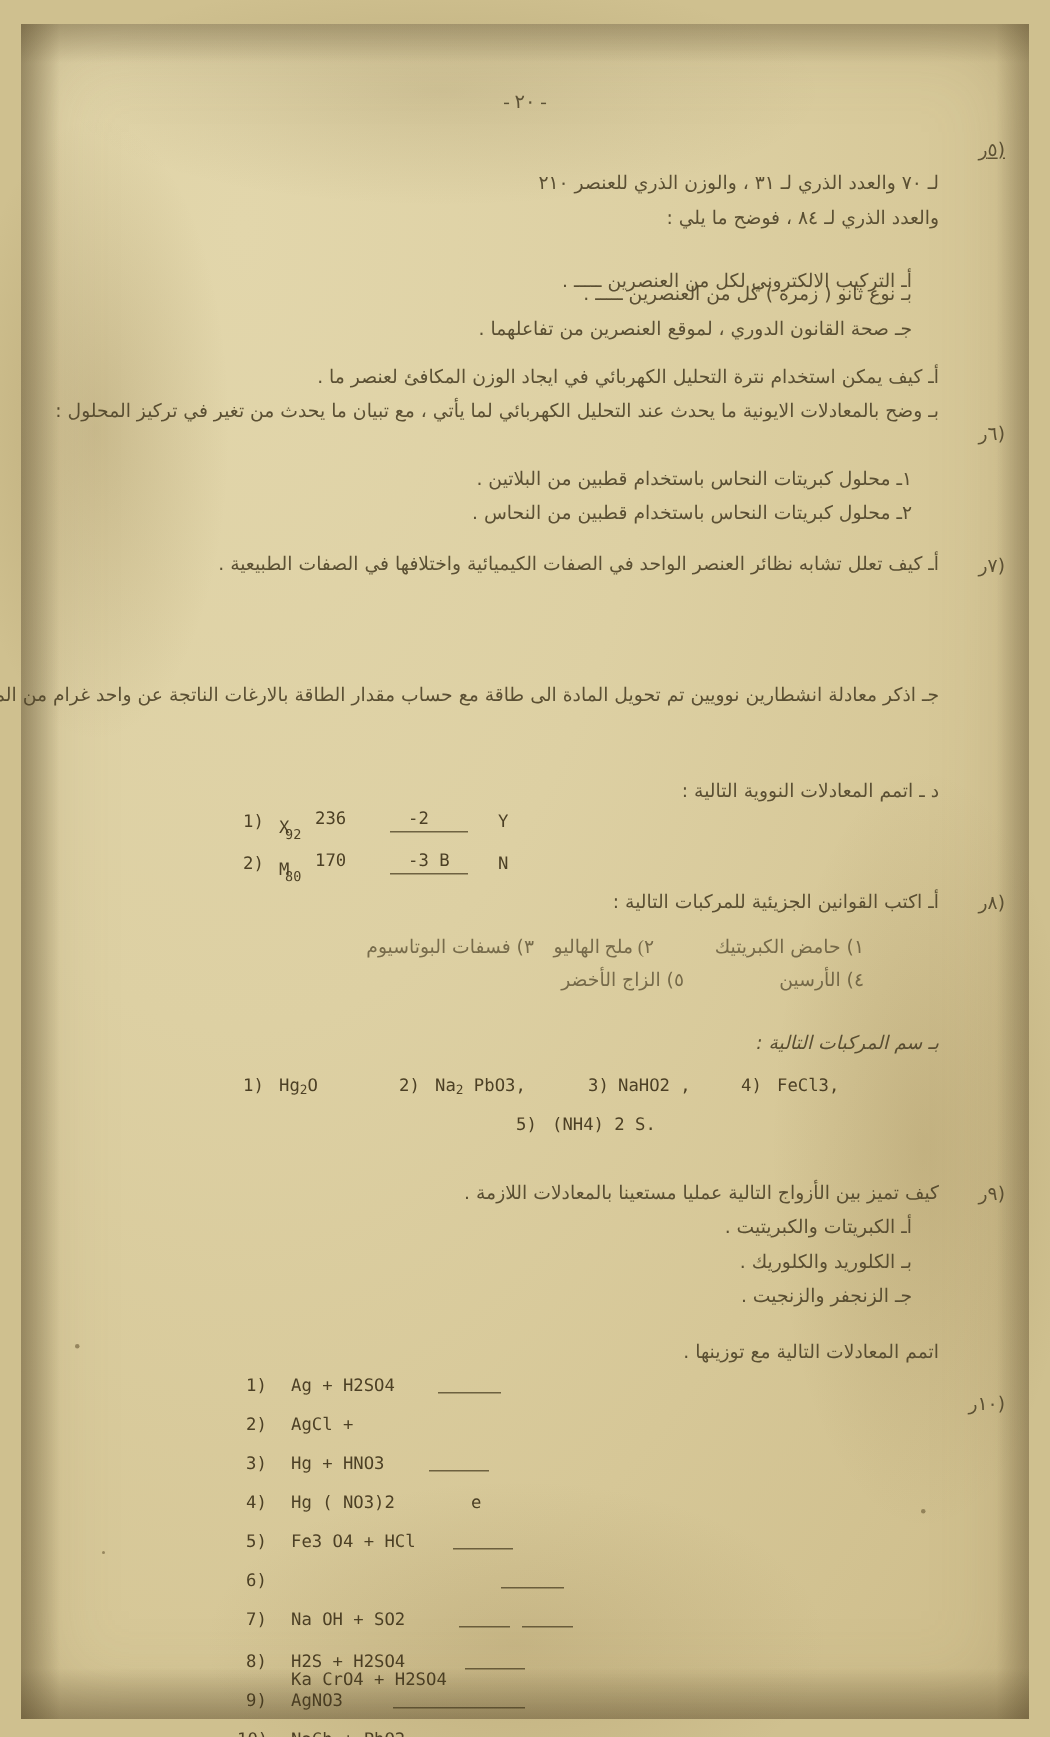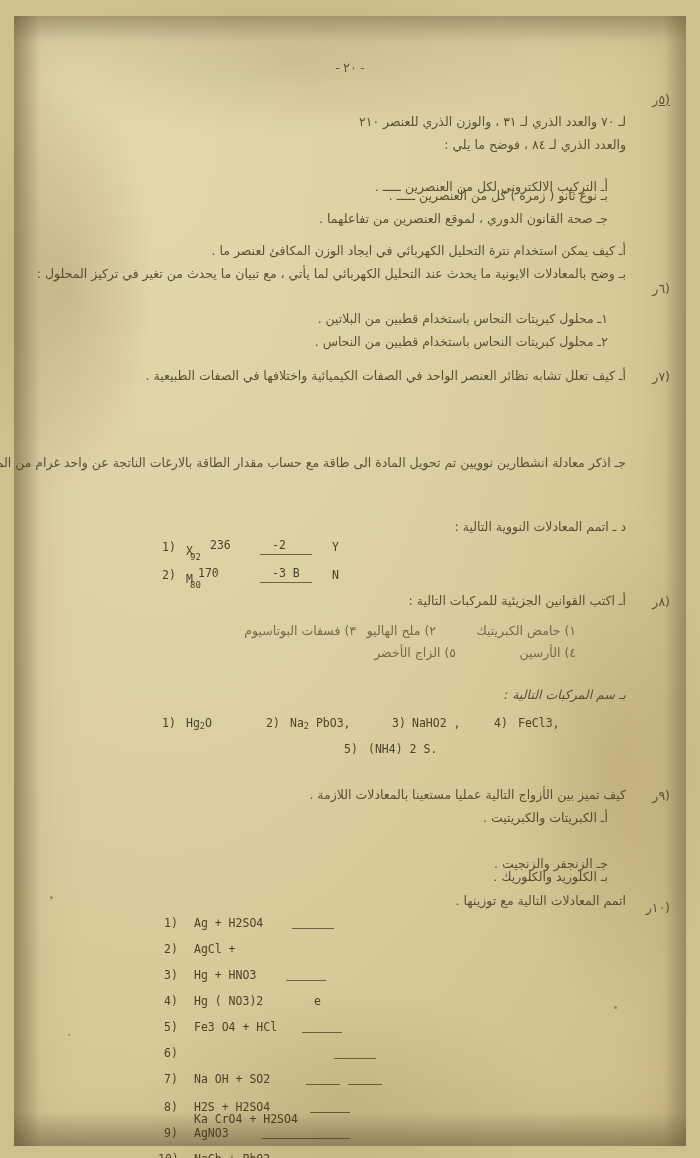--- a/index.html
+++ b/index.html
@@ -188,30 +188,30 @@
       <div class="lt" style="top:528px; left:172px;">X</div>
       <div class="lt" style="top:536px; left:176px; font-size:9px;">92</div>
       <div class="lt" style="top:522px; left:196px;">236</div>
       <div class="lt" style="top:522px; left:258px;">-2</div>
       <div class="rule" style="top:538px; left:246px; width:52px;"></div>
       <div class="lt" style="top:524px; left:318px;">Y</div>
 
       <div class="lt" style="top:552px; left:148px;">2)</div>
       <div class="lt" style="top:556px; left:172px;">M</div>
       <div class="lt" style="top:564px; left:176px; font-size:9px;">80</div>
-      <div class="lt" style="top:550px; left:184px;text-align:right;">170</div>
+      <div class="lt" style="top:550px; left:196px;text-align:right;">170</div>
       <div class="lt" style="top:550px; left:258px;">-3 B</div>
       <div class="rule" style="top:566px; left:246px; width:52px;"></div>
       <div class="lt" style="top:552px; left:318px;">N</div>
 
       <div class="qnum" style="top:578px;">(٨ر</div>
       <div class="ar" style="top:578px; right:60px;margin-left:32px;">أـ   اكتب القوانين الجزيئية للمركبات التالية :</div>
 
       <div class="ar faint" style="top:608px; right:110px;">١) حامض الكبريتيك</div>
-      <div class="ar faint" style="top:608px; right:250px;">٢) ملح الهاليو</div>
+      <div class="ar faint" style="top:608px; right:250px;font-family:Liberation Serif, serif;">٢) ملح الهاليو</div>
       <div class="ar faint" style="top:608px; right:330px;">٣) فسفات البوتاسيوم</div>
       <div class="ar faint" style="top:630px; right:110px;">٤) الأرسين</div>
       <div class="ar faint" style="top:630px; right:230px;">٥) الزاج الأخضر</div>
 
       <div class="ar" style="top:672px; right:60px;font-style:italic;">بـ    سم المركبات التالية :</div>
 
       <div class="lt" style="top:700px; left:148px;">1)</div>
       <div class="lt" style="top:700px; left:172px;"><span>Hg</span><sub>2</sub><span>O</span></div>
 
       <div class="lt" style="top:700px; left:252px;">2)</div>
@@ -222,24 +222,24 @@
 
       <div class="lt" style="top:700px; left:480px;">4)</div>
       <div class="lt" style="top:700px; left:504px;">FeCl3,</div>
 
       <div class="lt" style="top:726px; left:330px;">5)</div>
       <div class="lt" style="top:726px; left:354px;">(NH4) 2 S.</div>
 
       <div class="qnum" style="top:772px;">(٩ر</div>
       <div class="ar" style="top:772px; right:60px;">كيف تميز بين الأزواج التالية عمليا مستعينا بالمعادلات اللازمة .</div>
       <div class="ar sub" style="top:795px;">أـ    الكبريتات والكبريتيت .</div>
-      <div class="ar sub" style="top:854px;text-align:center;">بـ    الكلوريد والكلوريك .</div>
+      <div class="ar sub" style="top:818px;text-align:center;">بـ    الكلوريد والكلوريك .</div>
       <div class="ar sub" style="top:841px;">جـ    الزنجفر والزنجيت .</div>
 
-      <div class="qnum" style="top:884px;">(١٠ر</div>
+      <div class="qnum" style="top:912px;">(١٠ر</div>
       <div class="ar" style="top:878px; right:60px;">اتمم المعادلات التالية مع توزينها .</div>
 
       <div class="lt" style="top:900px; left:150px;">1)</div>
       <div class="lt" style="top:900px; left:180px;">Ag + H2SO4</div>
       <div class="rule" style="top:912px; left:278px; width:42px;"></div>
 
       <div class="lt" style="top:926px; left:150px;">2)</div>
       <div class="lt" style="top:926px; left:180px;">AgCl +</div>
 
       <div class="lt" style="top:952px; left:150px;">3)</div>

